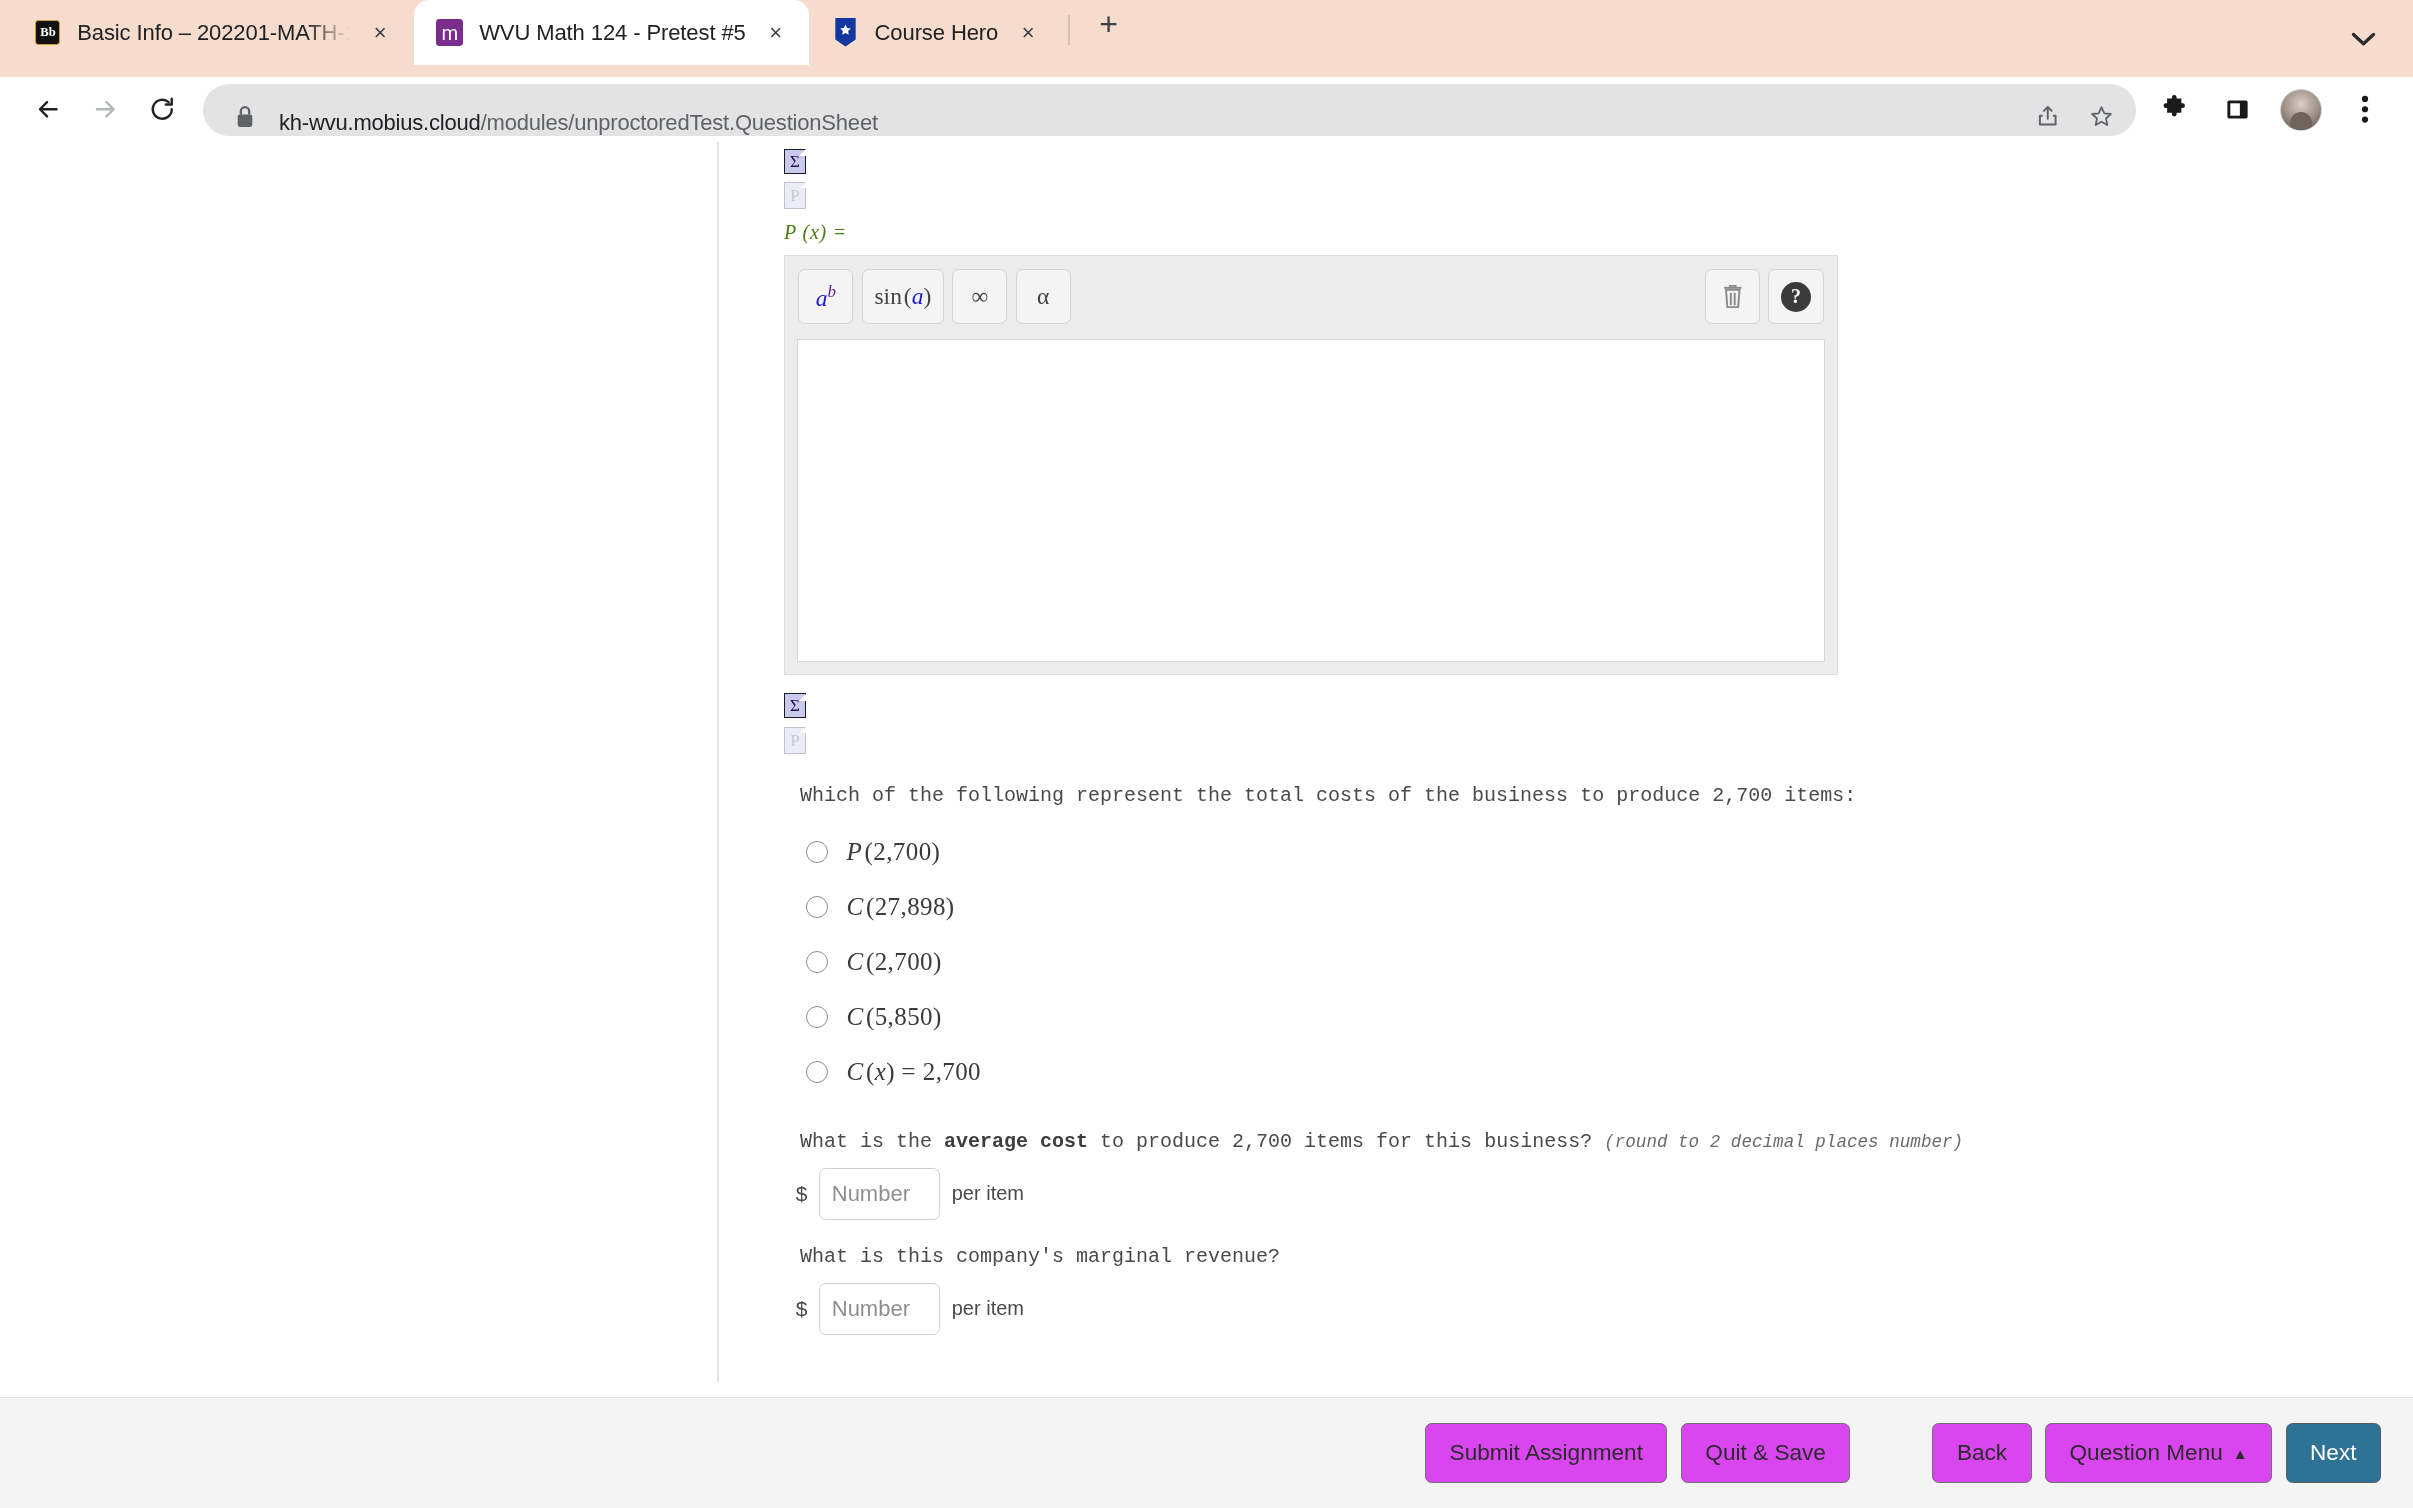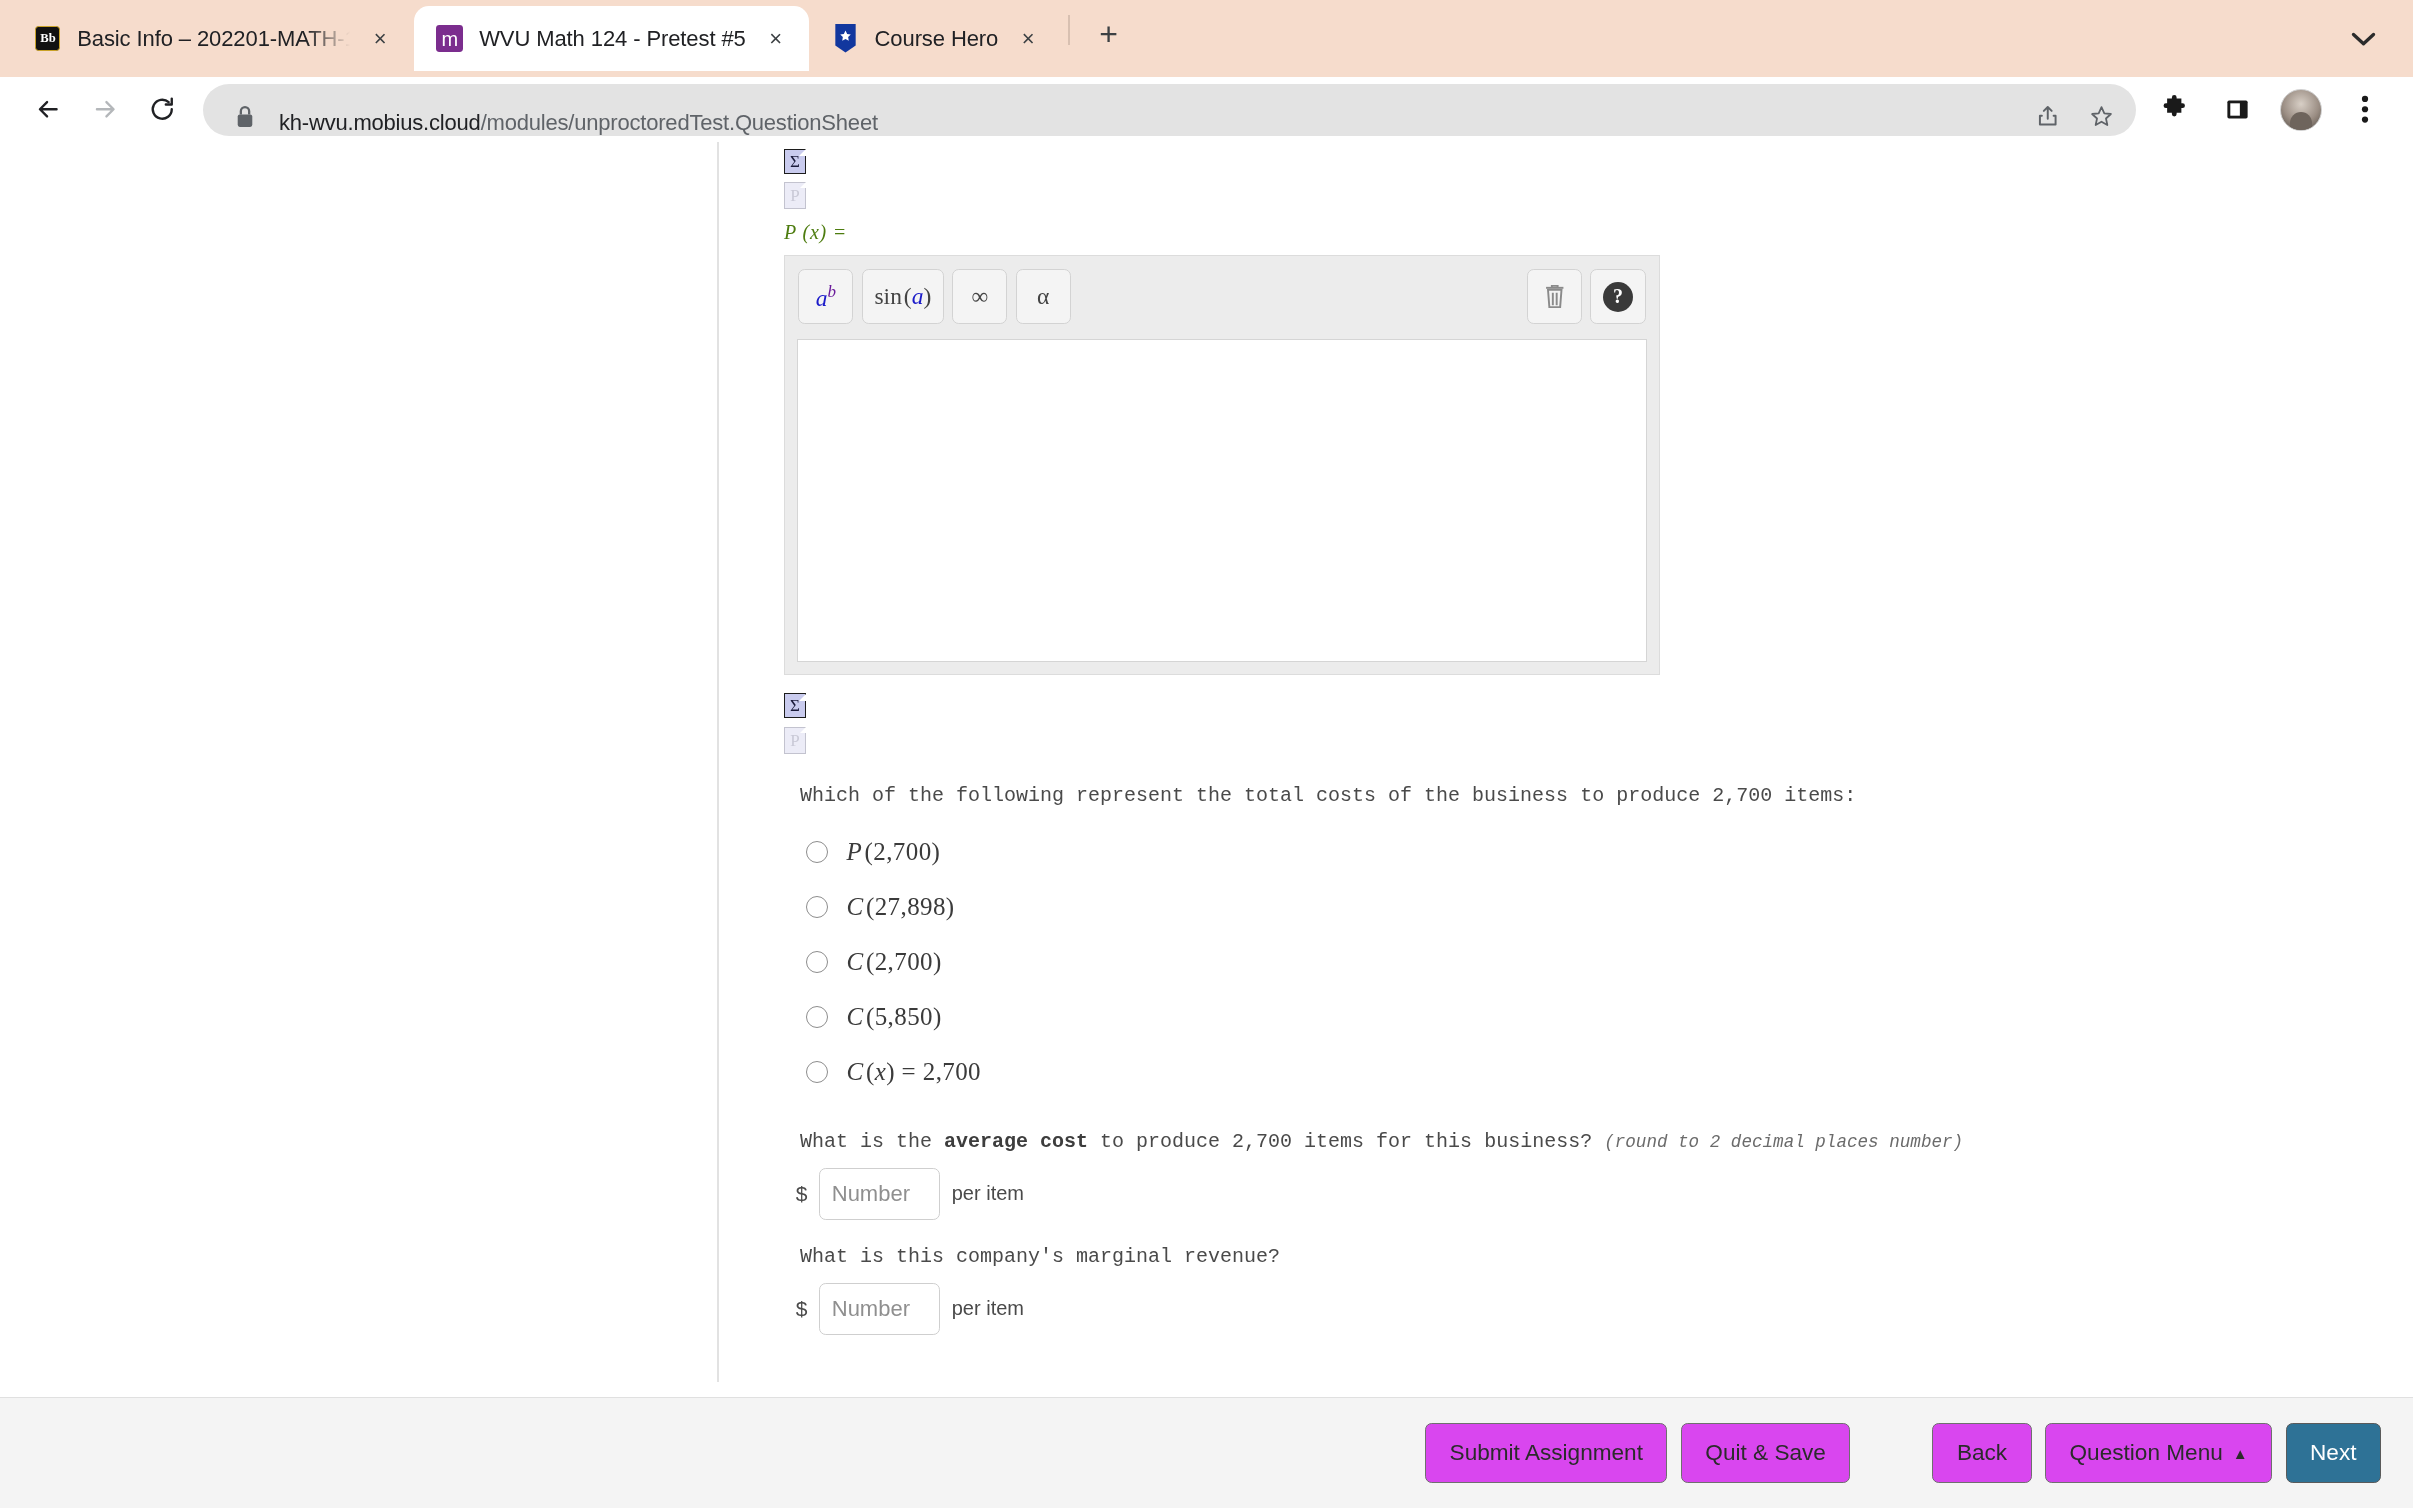--- a/index.html
+++ b/index.html
@@ -10,21 +10,21 @@
     overflow: hidden;
   }
 
   
   .browser { width: 2413px; height: 1508px; display: flex; flex-direction: column; }
 
   .tabstrip {
     height: 77px;
     background: #f6dccc;
     display: flex;
-    align-items: center;
+    align-items: flex-start;
     padding-left: 11.7px;
     position: relative;
     flex: 0 0 77px;
   }
   .tab {
     height: 65px;
     display: flex;
     align-items: center;
     padding: 0 18.4px 0 22px;
     border-radius: 15px 15px 0 0;
@@ -146,21 +146,21 @@
     content:""; position:absolute; right:-1.7px; top:-1.7px;
     border-width: 0 0 7.5px 7.5px; border-style: solid; border-color: transparent transparent #fff transparent;
   }
 
   .mathlabel {
     font-family: "Liberation Serif", serif;
     font-style: italic; font-size: 20px; color: #4d7c0f;
     margin: 11.7px 0 11.7px 0; letter-spacing: 0.8px;
   }
 
-  .matheditor { width: 876px; }
+  .matheditor { width: 1054px; }
   .math-toolbar {
     background: #ececec; border: 0.8px solid #dcdcdc; border-bottom: none;
     height: 82px; display: flex; align-items: center; padding: 0 13.4px; gap: 8.4px;
   }
   .mtbtn {
     height: 55px; min-width: 55px; padding: 0 11.7px;
     background: #f4f4f4; border: 0.8px solid #d3d3d3; border-radius: 6.7px;
     display: flex; align-items: center; justify-content: center;
     font-family: "Liberation Serif", serif; font-size: 23.5px; color: #444;
   }

